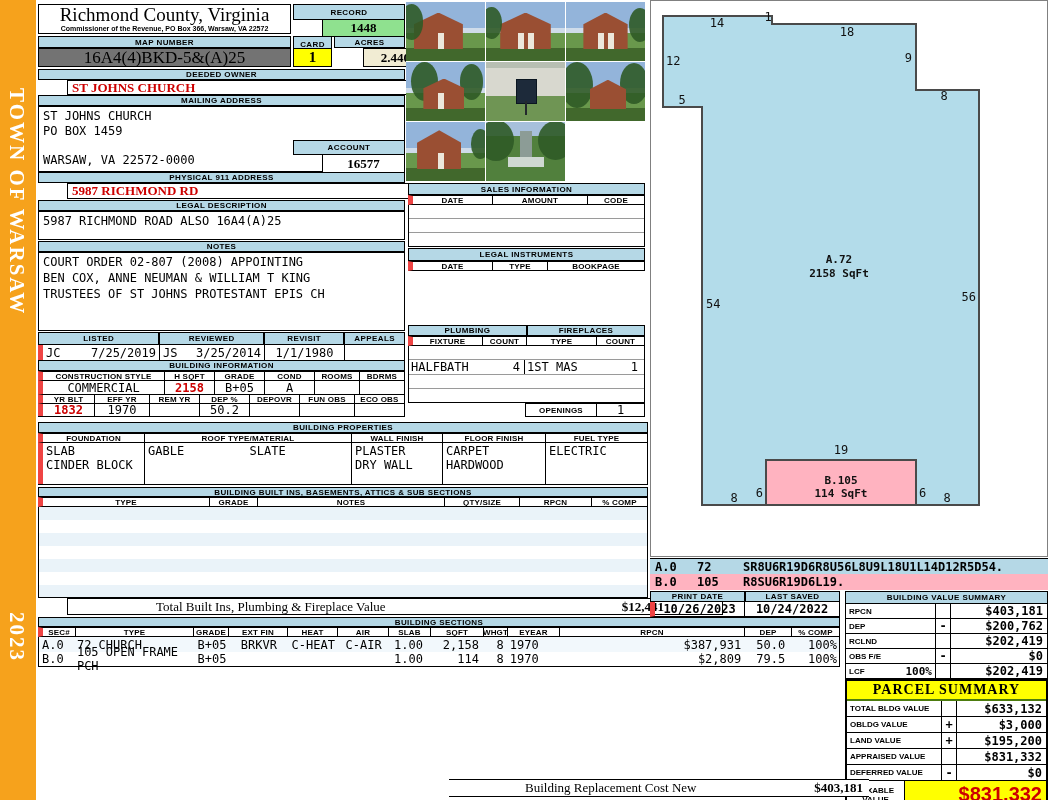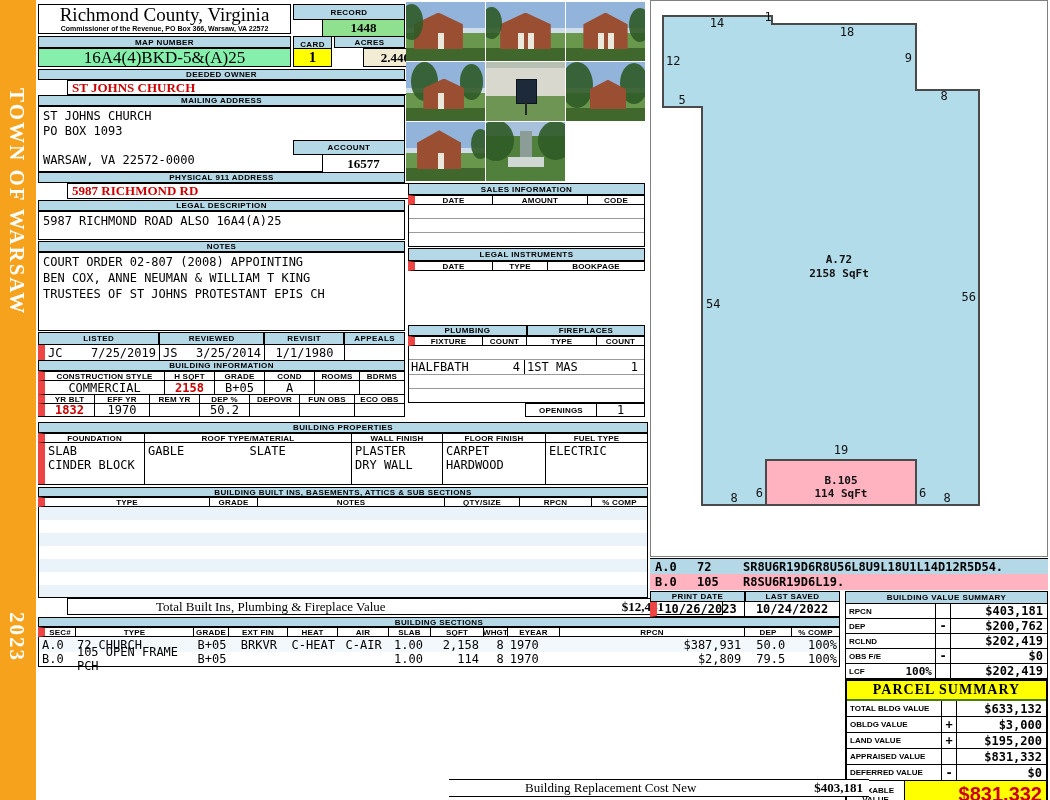--- a/index.html
+++ b/index.html
@@ -7,21 +7,21 @@
         font-family:"Liberation Sans",sans-serif;color:#000;}
   .abs{position:absolute;box-sizing:border-box;}
   
   .band{background:#b5d8e6;border:1px solid #000;display:flex;align-items:center;justify-content:center;
         font:bold 8px "Liberation Sans",sans-serif;letter-spacing:.4px;white-space:nowrap;overflow:hidden;}
   
   .ch{background:#fff;border-top:1px solid #000;border-bottom:1px solid #000;display:flex;align-items:center;justify-content:center;
       font:bold 8px "Liberation Sans",sans-serif;letter-spacing:.2px;white-space:nowrap;overflow:hidden;}
   .row{display:flex;}
   .cell{box-sizing:border-box;border-right:1px solid #000;display:flex;align-items:center;overflow:hidden;white-space:nowrap;}
-  .cell:first-child{border-left:7px solid #ef4444;}
+  .cell:first-child{border-left:5px solid #ef4444;}
   .box{border:1px solid #000;background:#fff;box-sizing:border-box;}
   .m{font-family:"DejaVu Sans Mono","Liberation Mono",monospace;font-size:12px;}
   .m13{font-family:Liberation Serif, serif;font-size:13px;margin-left:29px;}
   .b{font-weight:bold;}
   .r{color:#cc0000;font-weight:bold;}
   .ctr{justify-content:center;text-align:center;}
   .serif{font-family:"Liberation Serif",serif;}
   
   #sidebar{left:0;top:0;width:36px;height:800px;background:#f6a21c;}
   .vert{position:absolute;left:4px;writing-mode:vertical-rl;color:#fff;
@@ -77,31 +77,31 @@
   </div>
 
   <div class="abs" style="left:293px;top:4px;width:112px;height:30px;">
     <div class="band" style="height:14px;">RECORD</div>
     <div class="m13 b" style="height:16px;background:#8fe18f;border:1px solid #000;border-top:none;display:flex;align-items:center;justify-content:center;">1448</div>
   </div>
 
   <div class="abs band" style="left:38px;top:36px;width:253px;height:12px;">MAP NUMBER</div>
   <div class="abs band" style="left:293px;top:36px;width:39px;height:16px;">CARD</div>
   <div class="abs band" style="left:334px;top:36px;width:71px;height:12px;">ACRES</div>
-  <div class="abs serif" style="left:38px;top:48px;width:253px;height:19px;background:#86efac;border:1px solid #000;display:flex;align-items:center;justify-content:center;font-size:17px;">16A4(4)BKD-5&amp;(A)25</div>
+  <div class="abs serif" style="left:38px;top:48px;width:253px;height:19px;background:#737373;border:1px solid #000;display:flex;align-items:center;justify-content:center;font-size:17px;">16A4(4)BKD-5&amp;(A)25</div>
   <div class="abs serif b" style="left:293px;top:48px;width:39px;height:19px;background:#ffff00;border:1px solid #000;display:flex;align-items:center;justify-content:center;font-size:15px;">1</div>
   <div class="abs m13 b" style="left:334px;top:48px;width:71px;height:19px;background:#f1ecd3;border:1px solid #000;display:flex;align-items:center;justify-content:center;">2.4400</div>
 
   <div class="abs band" style="left:38px;top:69px;width:367px;height:11px;">DEEDED OWNER</div>
   <div class="abs box m13 r" style="left:38px;top:80px;width:367px;height:15px;display:flex;align-items:center;padding-left:4px;">ST JOHNS CHURCH</div>
 
   <div class="abs band" style="left:38px;top:95px;width:367px;height:11px;">MAILING ADDRESS</div>
   <div class="abs box" style="left:38px;top:106px;width:367px;height:66px;">
     <div class="m" style="padding:2px 0 0 4px;">ST JOHNS CHURCH</div>
-    <div class="m" style="padding:1px 0 0 4px;">PO BOX 1093</div>
+    <div class="m" style="padding:1px 0 0 4px;">PO BOX 1459</div>
     <div class="m" style="padding:15px 0 0 4px;">WARSAW, VA 22572-0000</div>
   </div>
   <div class="abs" style="left:293px;top:140px;width:112px;height:32px;">
     <div class="band" style="height:13px;">ACCOUNT</div>
     <div class="m13 b" style="height:17px;background:#fff;border:1px solid #000;border-top:none;display:flex;align-items:center;justify-content:center;">16577</div>
   </div>
 
   <div class="abs band" style="left:38px;top:172px;width:367px;height:11px;">PHYSICAL 911 ADDRESS</div>
   <div class="abs box m13 r" style="left:38px;top:183px;width:367px;height:16px;display:flex;align-items:center;padding-left:4px;">5987 RICHMOND RD</div>
 

